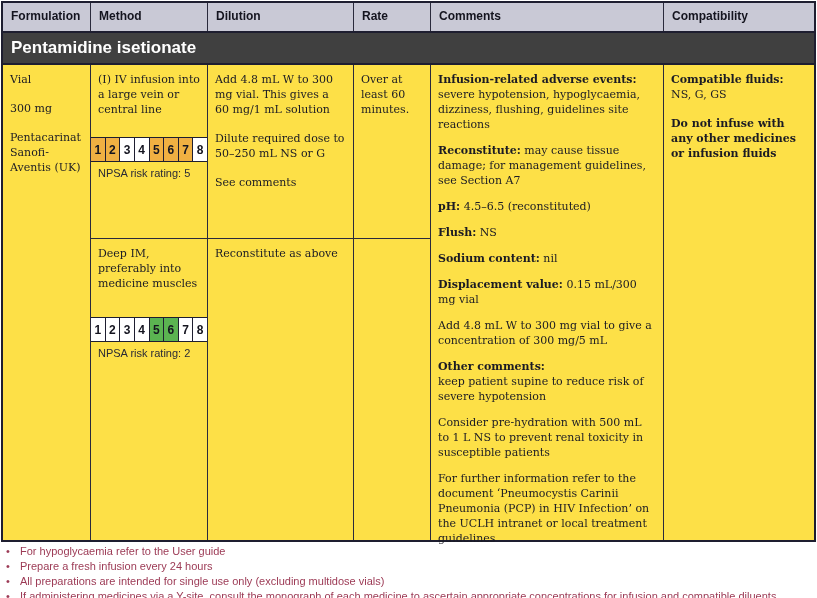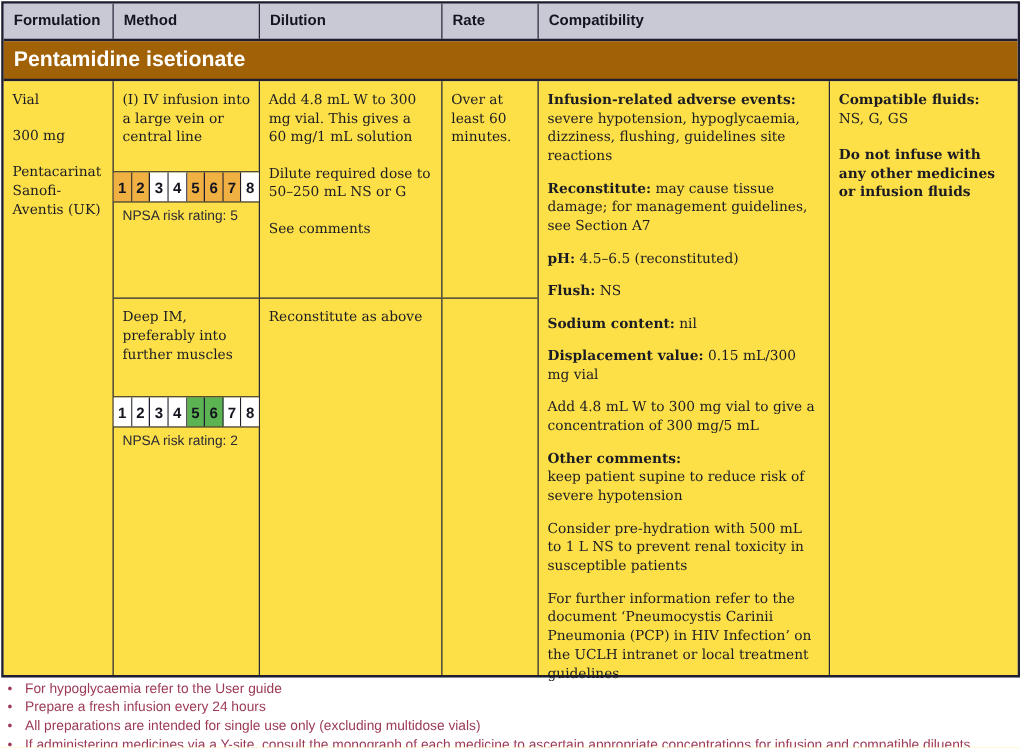--- a/index.html
+++ b/index.html
@@ -15,21 +15,21 @@
   .hrow { display:flex; height:28px; background:#c9c9d6; border-bottom:2px solid #1e1e30; }
   .hcell {
     box-sizing:border-box; padding:6px 16px 0 8px;
     font-family:"Liberation Sans", sans-serif; font-weight:bold; font-size:12px; color:#14141f;
     border-right:1px solid #2a2a3c;
   }
   .hcell:last-child { border-right:none; }
   .wA{width:88px;} .wB{width:117px;} .wC{width:146px;} .wD{width:77px;} .wE{width:233px;} .wF{flex:1;}
   
   .banner {
-    height:32px; background:#a16207; color:#ffffff; display:flex; align-items:center;
+    height:32px; background:#404040; color:#ffffff; display:flex; align-items:center;
     font-family:"Liberation Sans", sans-serif; font-weight:bold; font-size:17px;
     padding-left:8px; box-sizing:border-box; border-bottom:2px solid #1e1e30;
   }
   
   .brow { display:flex; height:475px; background:#fde047; }
   .col { box-sizing:border-box; border-right:1px solid #2a2a3c; display:flex; flex-direction:column; }
   .col:last-child { border-right:none; }
   .pad { padding:7px 7px 0 7px; }
   .subcell { box-sizing:border-box; }
   .sub1 { height:174px; border-bottom:1px solid #2a2a3c; }
@@ -64,20 +64,21 @@
 <body>
 
 <div class="page">
   <div class="tbl">
 
     <div class="hrow">
       <div class="hcell wA">Formulation</div>
       <div class="hcell wB">Method</div>
       <div class="hcell wC">Dilution</div>
       <div class="hcell wD">Rate</div>
+      <div class="hcell wE">Comments</div>
       <div class="hcell wF">Compatibility</div>
     </div>
 
     <div class="banner">
       <span>Pentamidine isetionate</span>
     </div>
 
     <div class="brow">
 
       <div class="col wA pad">
@@ -95,21 +96,21 @@
             <span class="risk-box" style="background: rgb(255, 255, 255);">3</span>
             <span class="risk-box" style="background: rgb(255, 255, 255);">4</span>
             <span class="risk-box" style="background: rgb(240, 176, 66);">5</span>
             <span class="risk-box" style="background: rgb(240, 176, 66);">6</span>
             <span class="risk-box" style="background: rgb(240, 176, 66);">7</span>
             <span class="risk-box" style="background: rgb(255, 255, 255);">8</span>
           </div>
           <p class="rating">NPSA risk rating: 5</p>
         </div>
         <div class="subcell sub2">
-          <p class="cp pad">Deep IM, preferably into further muscles</p>
+          <p class="cp pad">Deep IM, preferably into medicine muscles</p>
           <div class="strip strip2">
             <span class="risk-box" style="background: rgb(255, 255, 255);">1</span>
             <span class="risk-box" style="background: rgb(255, 255, 255);">2</span>
             <span class="risk-box" style="background: rgb(255, 255, 255);">3</span>
             <span class="risk-box" style="background: rgb(255, 255, 255);">4</span>
             <span class="risk-box" style="background: rgb(91, 180, 81);">5</span>
             <span class="risk-box" style="background: rgb(91, 180, 81);">6</span>
             <span class="risk-box" style="background: rgb(255, 255, 255);">7</span>
             <span class="risk-box" style="background: rgb(255, 255, 255);">8</span>
           </div>

